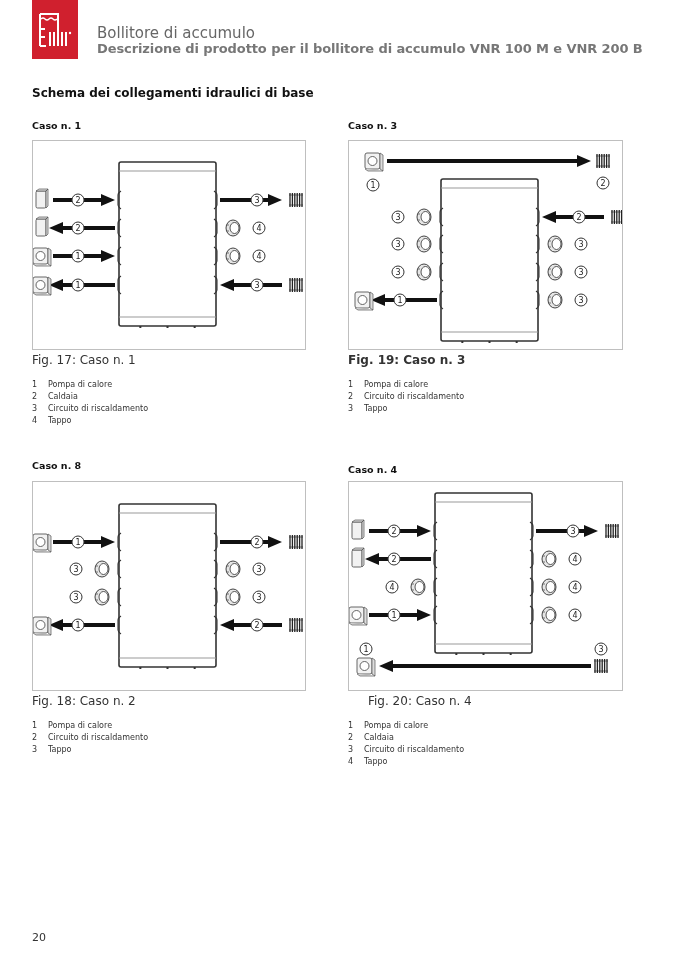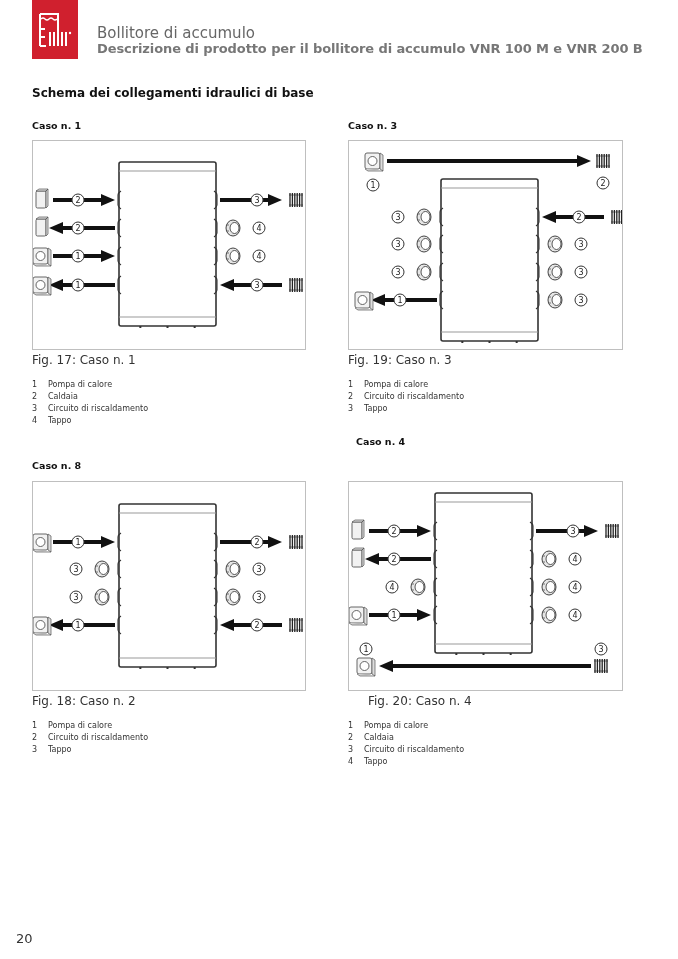--- a/index.html
+++ b/index.html
@@ -9,21 +9,21 @@
   .title{position:absolute;left:97px;top:24px;font-size:15px;color:#666;font-weight:normal;}
   .subtitle{position:absolute;left:97px;top:41px;font-size:13px;color:#777;font-weight:bold;letter-spacing:-0.1px;}
   .section{position:absolute;left:32px;top:86px;font-size:12px;font-weight:bold;color:#111;}
   .case-title{position:absolute;font-size:9.5px;font-weight:bold;color:#111;}
   .fig{position:absolute;border:1px solid #bfbfbf;background:#fff;}
   .fig svg{position:absolute;left:0;top:0;}
   .caption{position:absolute;font-size:12px;color:#333;}
   .legend{position:absolute;font-size:8px;color:#333;line-height:12px;}
   .legend .row{display:flex;}
   .legend .num{width:16px;}
-  .page-num{position:absolute;left:16px;top:931px;font-size:13px;color:#333;}
+  .page-num{position:absolute;left:32px;top:931px;font-size:11px;color:#333;}
 </style>
 </head>
 <body>
 
 <div class="logo">
   <svg width="46" height="59" viewBox="0 0 46 59">
     <path d="M8 14 L8 46 M8 14 L26 14 L26 46" stroke="#fff" stroke-width="2" fill="none"></path>
     <path d="M9 19 q2 -2 4 0 q2 2 4 0 q2 -2 4 0 q2 2 4 0" stroke="#fff" stroke-width="1.3" fill="none"></path>
     <path d="M8 29 L13 29 M8 37 L13 37 M8 46 L14 46" stroke="#fff" stroke-width="2"></path>
     <path d="M18 32 L18 46 M22 32 L22 46 M26 32 L26 46 M30 32 L30 46 M34 32 L34 46" stroke="#fff" stroke-width="2"></path>
@@ -315,21 +315,21 @@
       <g>
         <circle cx="24" cy="44" r="6" fill="#fff" stroke="#333" stroke-width="1"></circle>
         <text x="24" y="47" text-anchor="middle" font-size="8" font-family="DejaVu Sans, sans-serif" fill="#222">1</text>
       </g>
       <g>
         <circle cx="254" cy="42" r="6" fill="#fff" stroke="#333" stroke-width="1"></circle>
         <text x="254" y="45" text-anchor="middle" font-size="8" font-family="DejaVu Sans, sans-serif" fill="#222">2</text>
       </g>
     </svg>
 </div>
-<div class="caption" style="left:348px;top:353px;">Fig. 19:  Caso n. 3</div>
+<div class="caption" style="left:348px;top:353px;font-weight:bold;">Fig. 19:  Caso n. 3</div>
 <div class="legend" style="left:348px;top:379px;">
   <div class="row">
       <span class="num">1</span>
       <span>Pompa di calore</span>
     </div>
   <div class="row">
       <span class="num">2</span>
       <span>Circuito di riscaldamento</span>
     </div>
   <div class="row">
@@ -470,21 +470,21 @@
   <div class="row">
       <span class="num">2</span>
       <span>Circuito di riscaldamento</span>
     </div>
   <div class="row">
       <span class="num">3</span>
       <span>Tappo</span>
     </div>
 </div>
 
-<div class="case-title" style="left:348px;top:436px;margin-left:8px;">Caso n. 4</div>
+<div class="case-title" style="left:348px;top:464px;">Caso n. 4</div>
 <div class="fig" style="left:348px;top:481px;width:273px;height:208px;">
   <svg id="fig4" width="273" height="208">
       <g>
         <rect x="86" y="11" width="97" height="160" rx="2" fill="#fff" stroke="#333" stroke-width="1.6"></rect>
         <line x1="86" y1="20" x2="183" y2="20" stroke="#999" stroke-width="1"></line>
         <line x1="86" y1="162" x2="183" y2="162" stroke="#999" stroke-width="1"></line>
         <rect x="106.34" y="171" width="2" height="2" fill="#333"></rect>
         <rect x="133.5" y="171" width="2" height="2" fill="#333"></rect>
         <rect x="160.66" y="171" width="2" height="2" fill="#333"></rect>
       </g>

